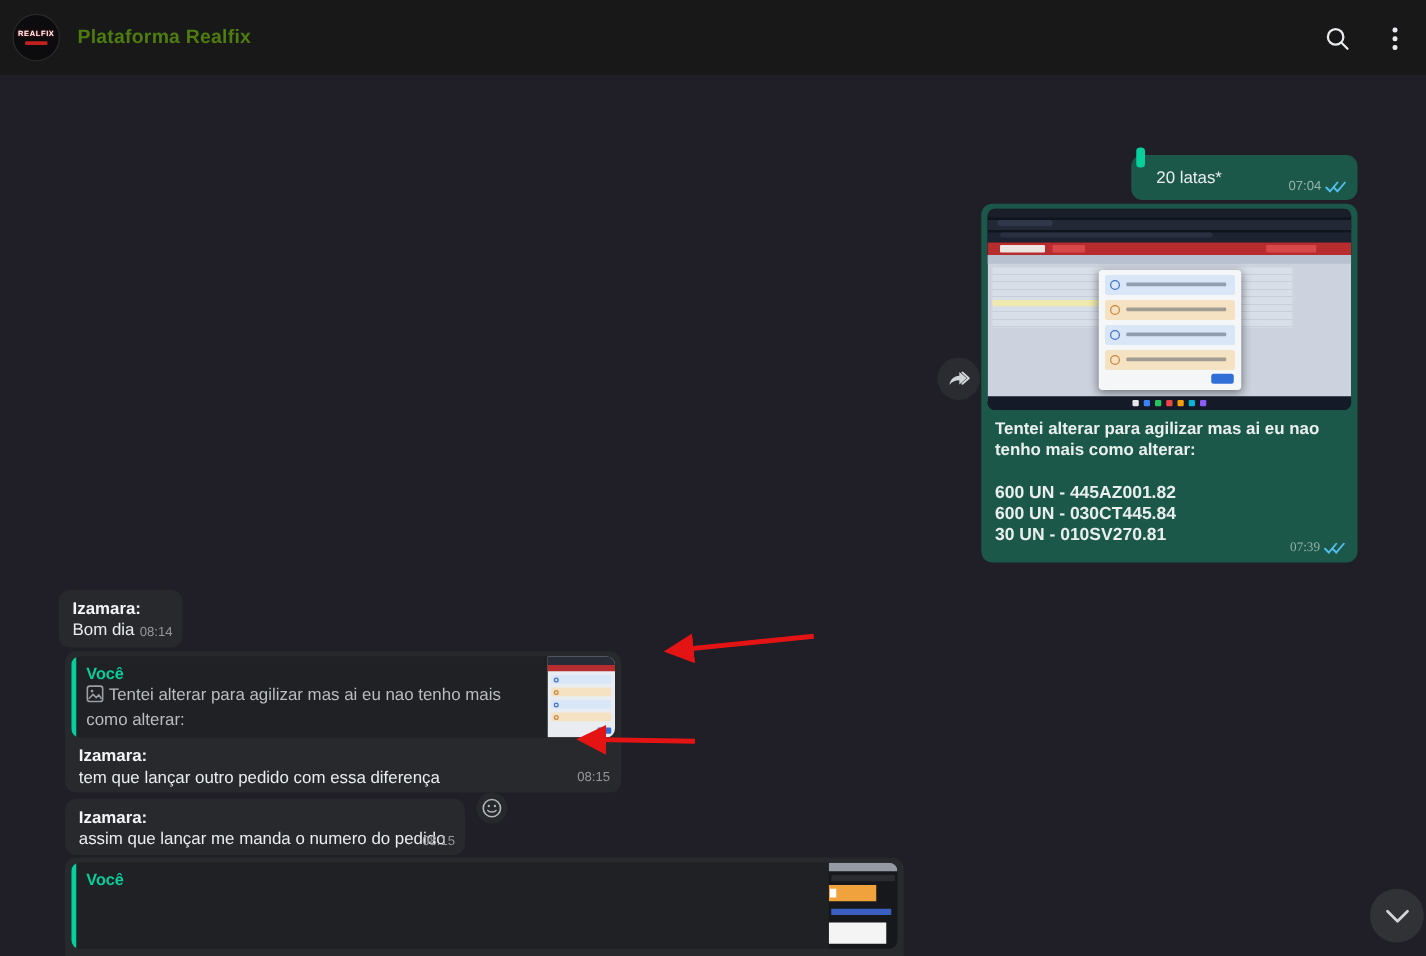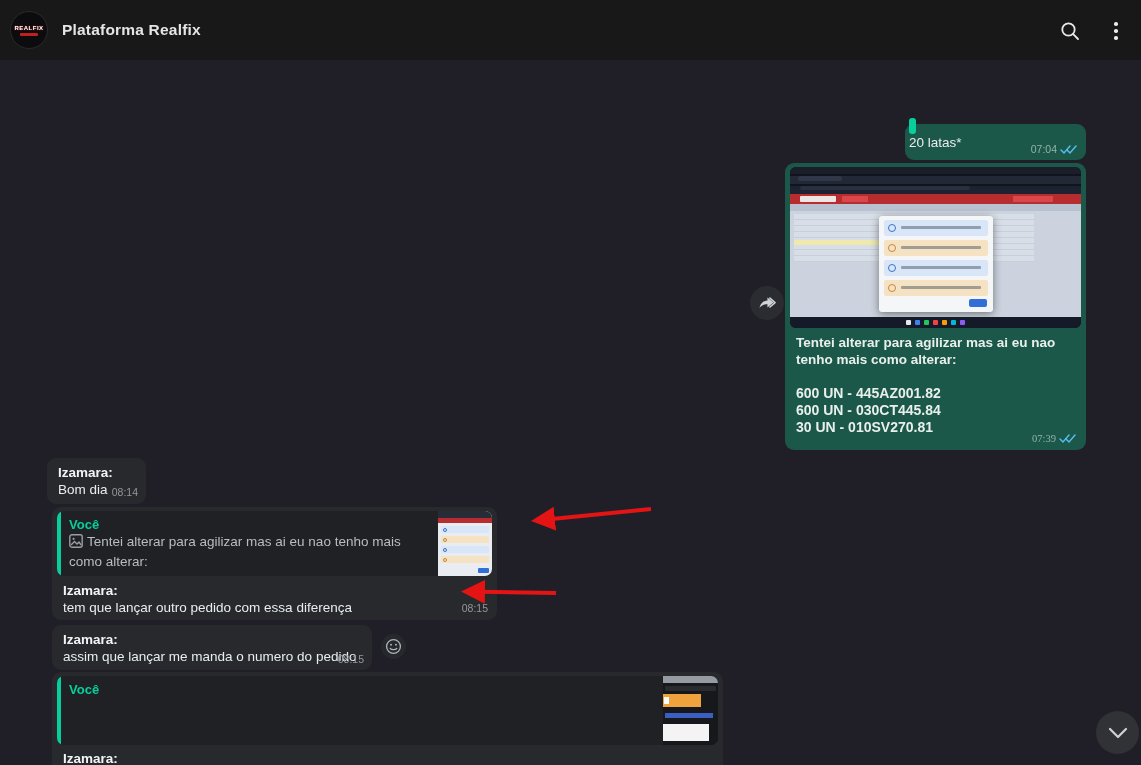--- a/index.html
+++ b/index.html
@@ -10,46 +10,46 @@
   
   .header { position:absolute; left:0; top:0; width:1141px; height:60px;
     background:#181818; z-index:30; display:flex; align-items:center; }
   .logo { position:absolute; left:10px; top:11px; width:38px; height:38px; border-radius:50%;
     background:#0c0c0e; border:1px solid #2a2a2a; display:flex; flex-direction:column;
     align-items:center; justify-content:center; gap:2px; }
   .logo .logo-txt { font-size:6px; font-weight:bold; color:#fff; letter-spacing:.5px;
     text-shadow:0 0 2px #c41f1f; }
   .logo .logo-bar { width:18px; height:3px; background:#c41f1f; border-radius:1px; }
   .title { position:absolute; left:62px; top:0; height:60px; display:flex; align-items:center;
-    color:#e5e5e5; font-size:15.5px; font-weight:bold; letter-spacing:.2px; }
+    color:#4d7c0f; font-size:15.5px; font-weight:bold; letter-spacing:.2px; }
   .call-pill { position:absolute; left:925px; top:13px; width:111px; height:35px;
     border:1px solid #4b4d50; border-radius:18px; display:flex; align-items:center;
     justify-content:center; gap:8px; color:#e8eaed; cursor:pointer; background:transparent; }
   .call-pill .call-label { font-size:13.5px; font-weight:bold; color:#eef0f2; }
   .caret { width:0; height:0; border-left:4.5px solid transparent; border-right:4.5px solid transparent;
     border-top:5px solid #cfd3d6; }
   .icon-btn { position:absolute; top:18px; width:26px; height:26px; display:flex;
     align-items:center; justify-content:center; cursor:pointer; }
   .kebab { display:flex; flex-direction:column; gap:3.5px; }
   .kebab i { width:3.5px; height:3.5px; border-radius:50%; background:#e8eaed; display:block; }
 
   
   .chat { position:absolute; left:0; top:60px; width:1141px; height:705px; background:#201f28; }
 
   .bubble { position:absolute; border-radius:9px; }
   .out { background:#1c5849; }
-  .in  { background:#27292d; }
+  .in  { background:#27292d;margin-top:14px; }
   .msg-text { color:#e9edef; font-size:13.5px; line-height:17px; }
   .sender { color:#f2f4f5; font-weight:bold; font-size:13.5px; line-height:17px; }
   .meta { position:absolute; display:flex; align-items:flex-end; gap:3px; }
   .time-out { color:#92b3a9; font-size:10.5px; }
   .time-in { color:#94979b; font-size:10.5px; }
 
   
-  .m1 { left:905px; top:64px; width:181px; height:36px; padding:9px 4px; }
+  .m1 { left:905px; top:64px; width:181px; height:36px; padding:9px 20px; }
   .m1 .tab { position:absolute; left:4px; top:-6px; width:7px; height:16px; border-radius:3px;
     background:#06cf9c; }
   .m1 .meta { right:9px; bottom:5px; }
 
   
   .m2 { left:785px; top:103px; width:301px; height:287px; padding:4px 5px; }
   .m2 .caption { padding:6px 6px 0 6px; color:#e9efec; }
   .m2 .items { padding:0 6px; margin-top:17px; color:#e9efec; font-weight:bold; }
   .m2 .items div { font-size:14px; line-height:17px; }
   .m2 .cap-b { font-weight:bold; }

